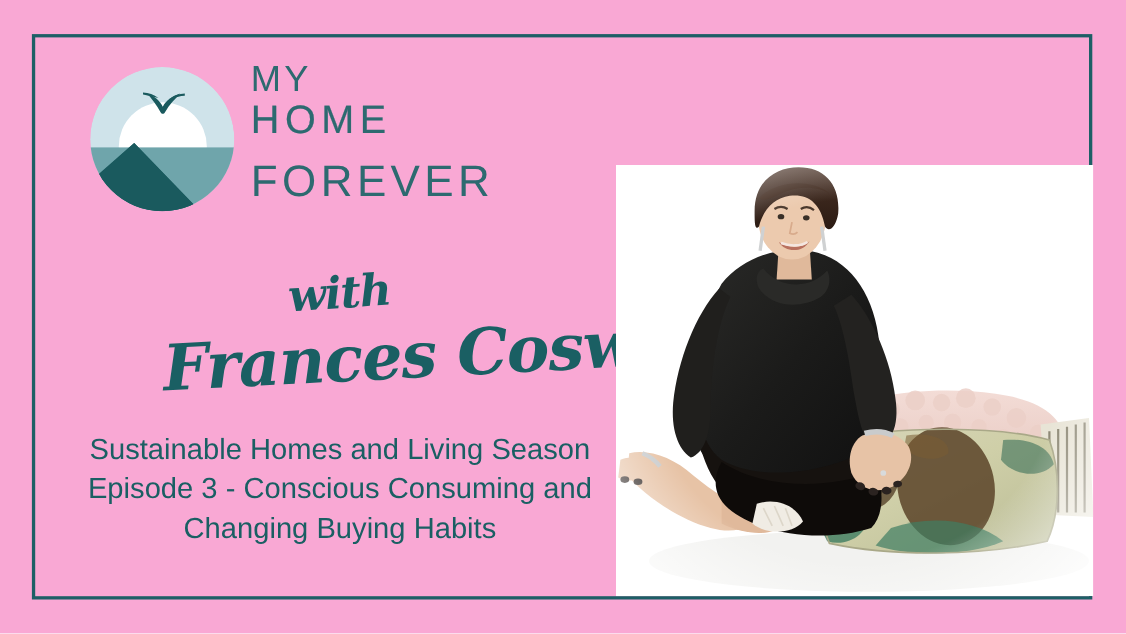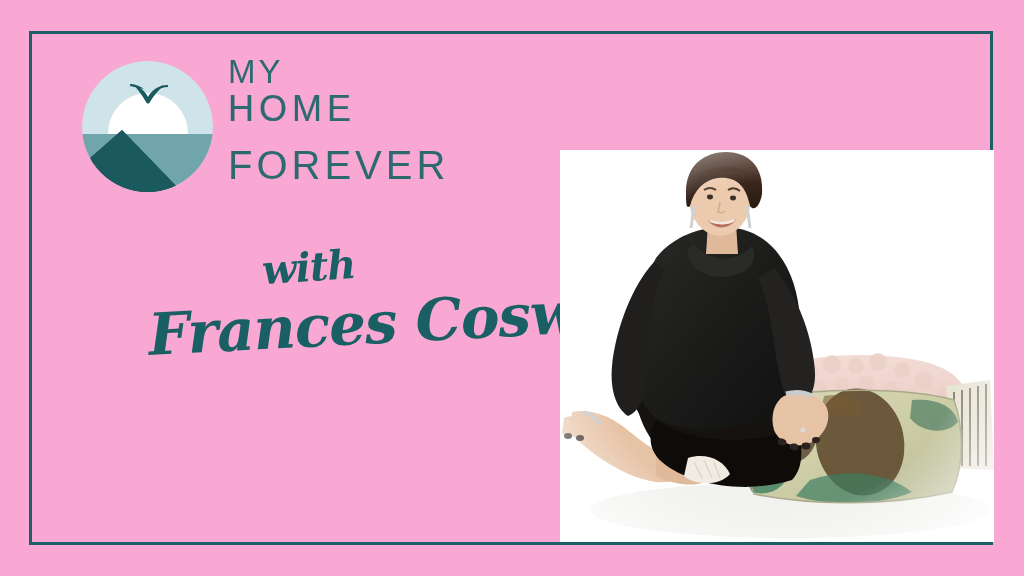--- a/index.html
+++ b/index.html
@@ -179,20 +179,25 @@
 
   <div class="wordmark">
     <span class="wm-my">MY</span>
     <span class="wm-home">HOME</span>
     <span class="wm-podcast">FOREVER</span>
   </div>
 
   <div class="script-with">with</div>
   <div class="script-name">Frances Cosway</div>
 
+  <div class="episode-title">
+    <span class="tl">Sustainable Homes and Living Season</span>
+    <span class="tl">Episode 3 - Conscious Consuming and</span>
+    <span class="tl">Changing Buying Habits</span>
+  </div>
 
   <div class="photo">
     <svg width="434" height="392" viewBox="0 0 434 392" xmlns="http://www.w3.org/2000/svg">
       <defs>
         <radialGradient id="softWhite" cx="50%" cy="50%" r="70%">
           <stop offset="60%" stop-color="#ffffff" stop-opacity="0"></stop>
           <stop offset="100%" stop-color="#ffffff" stop-opacity="1"></stop>
         </radialGradient>
         <linearGradient id="dressGrad" x1="0" y1="0" x2="1" y2="1">
           <stop offset="0%" stop-color="#2a2a28"></stop>

